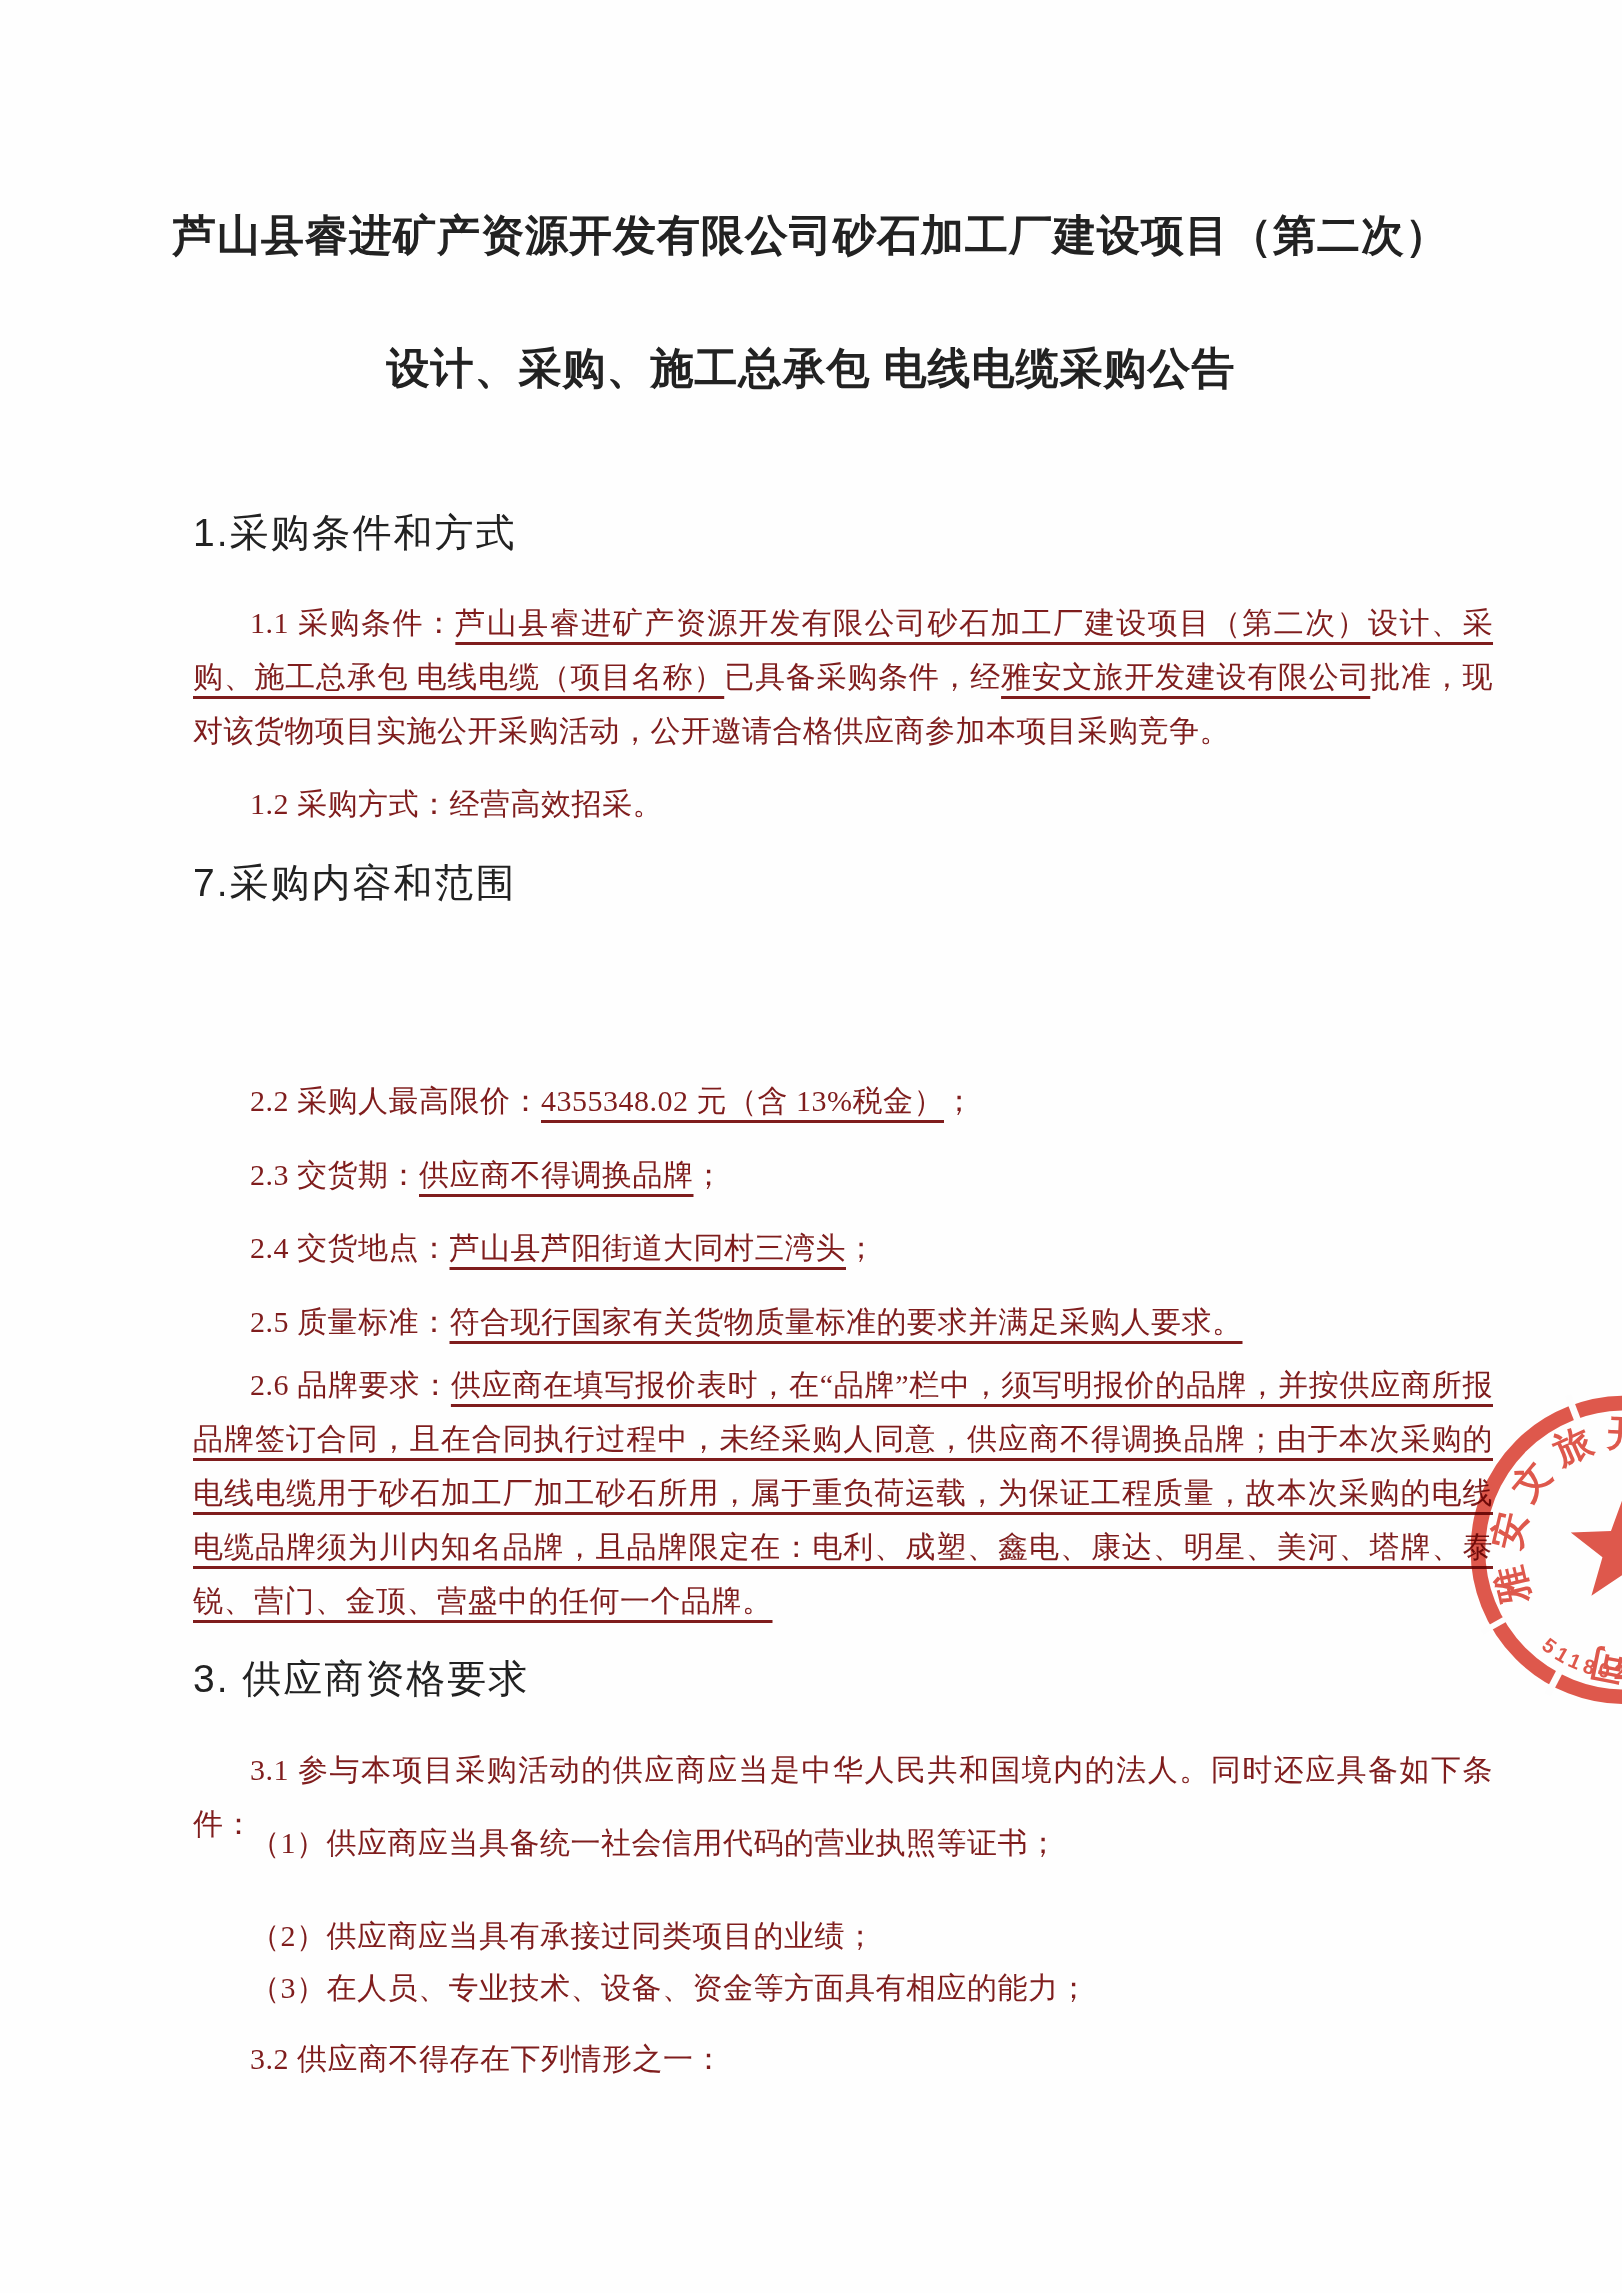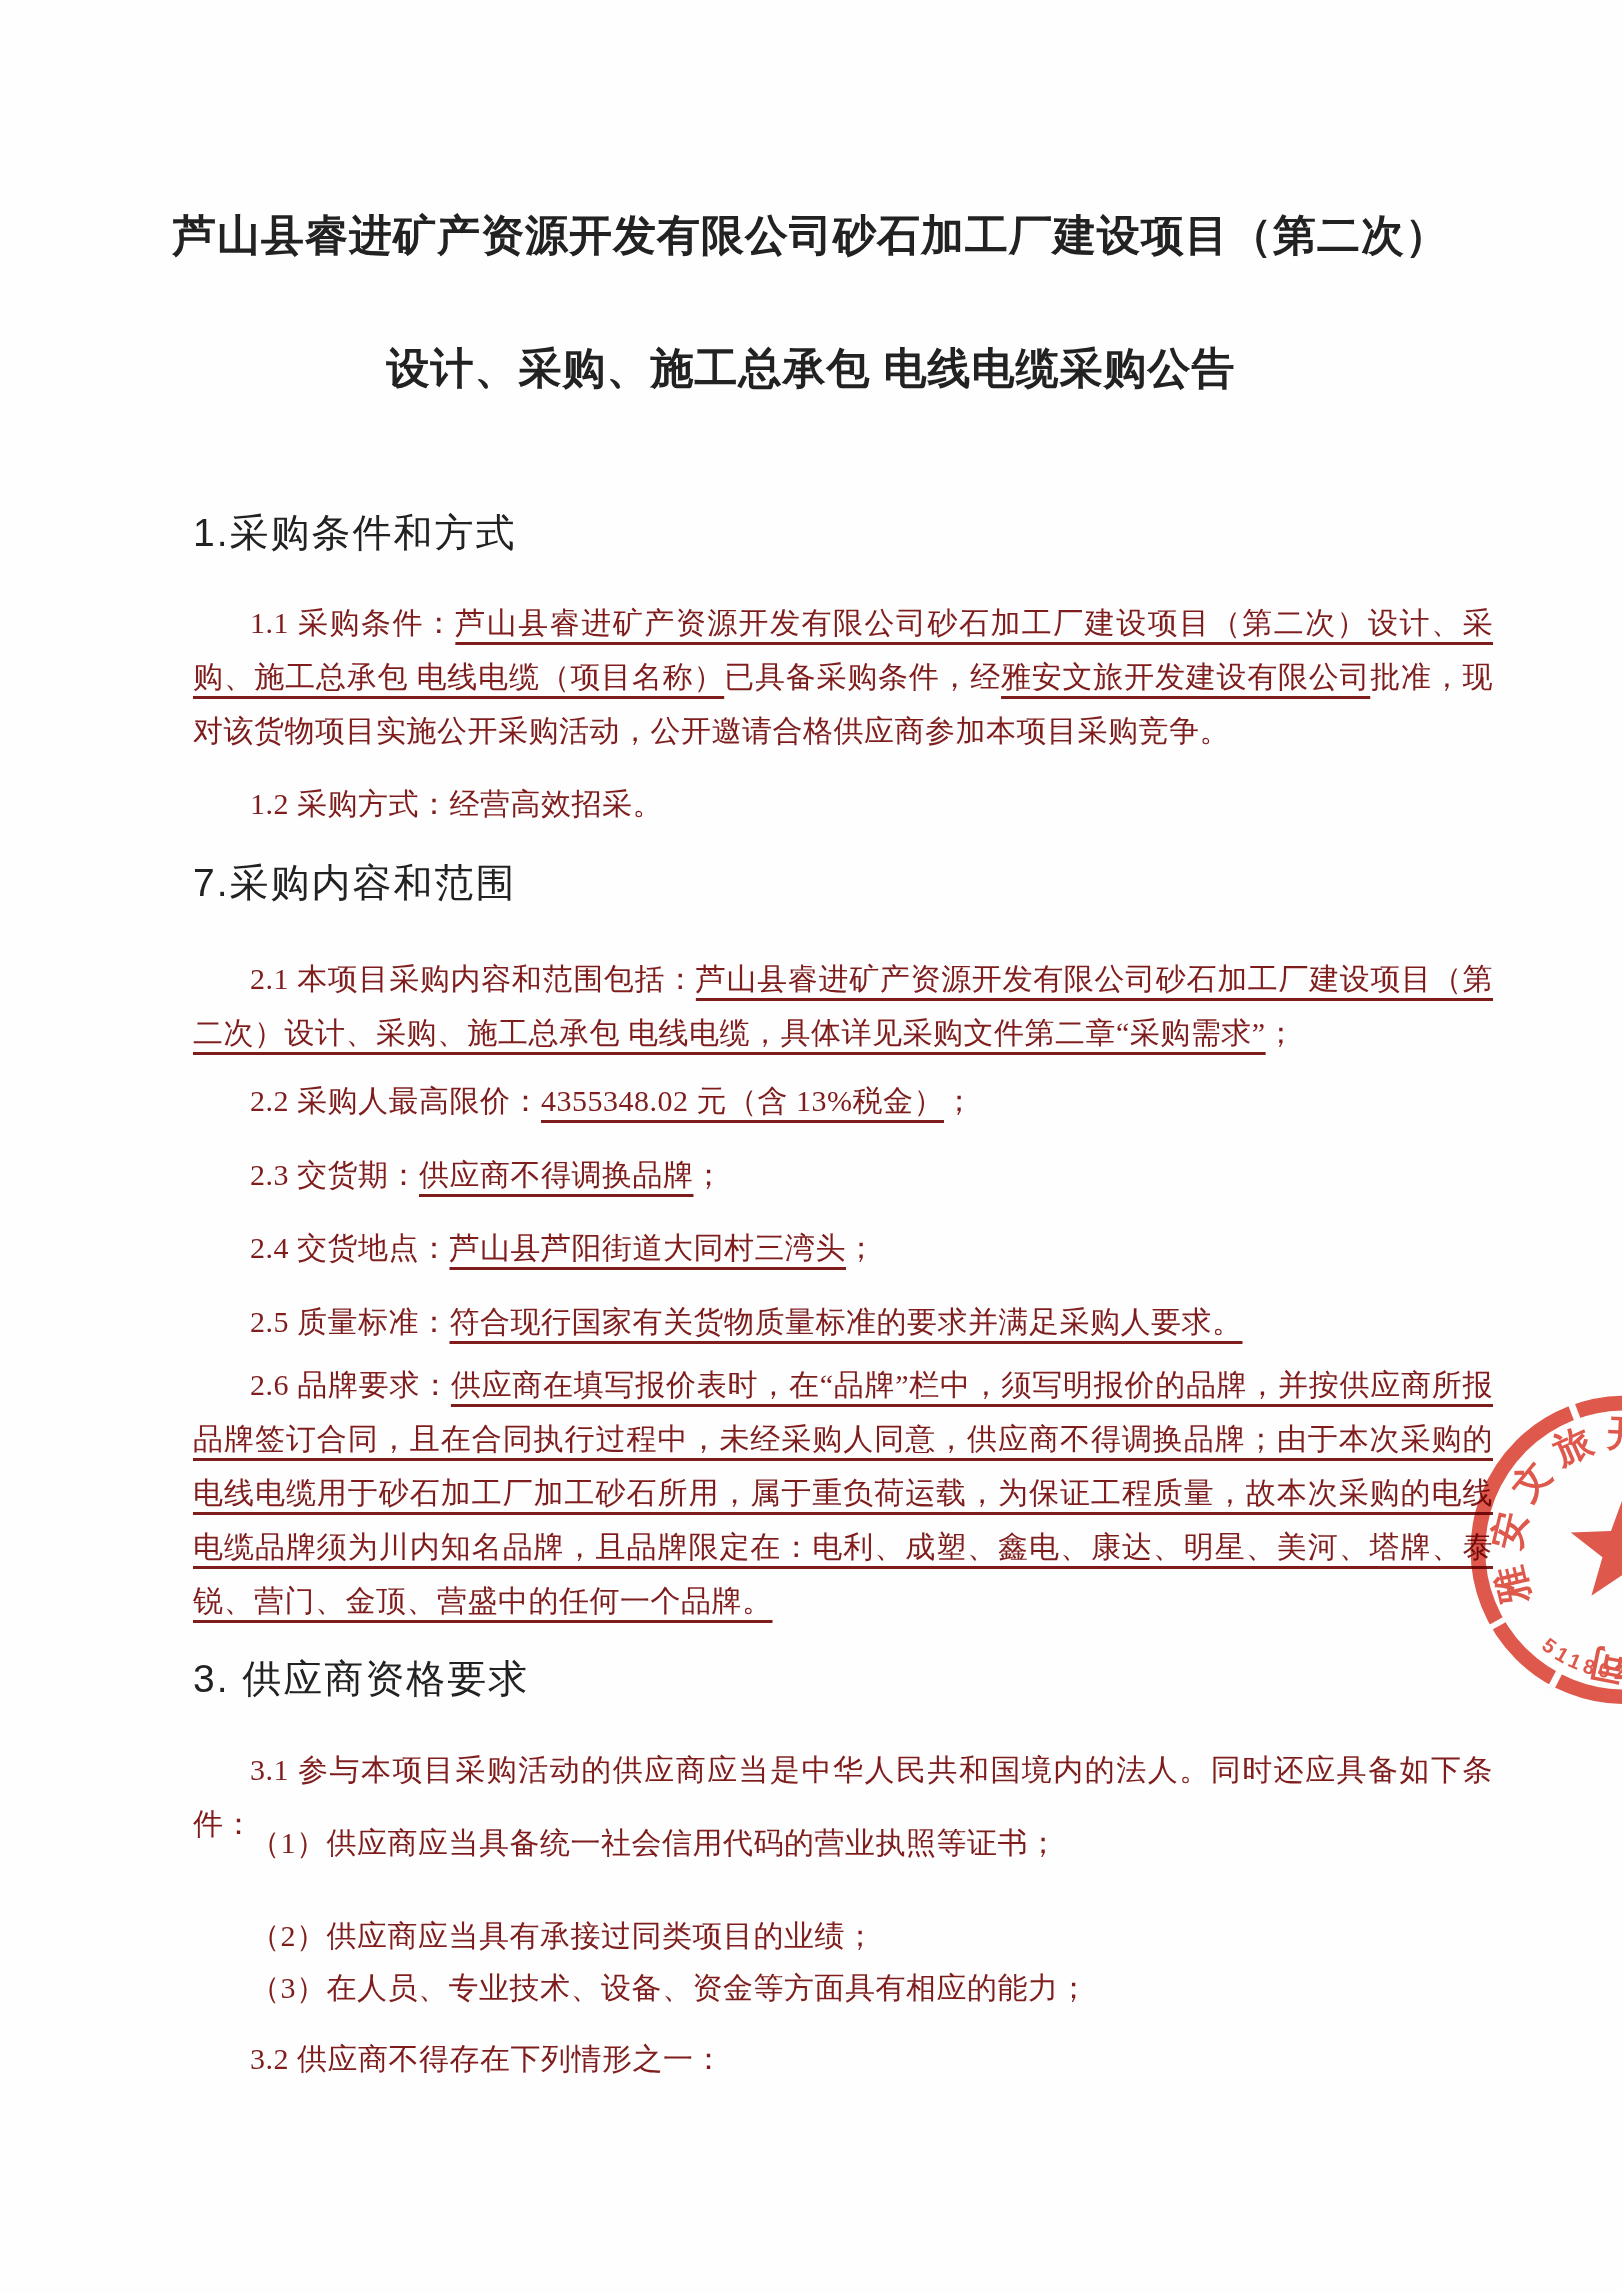--- a/index.html
+++ b/index.html
@@ -91,21 +91,20 @@
   <div class="abs doc-title" id="title2">
     <span class="t-u">设计、采购、施工总承包 电线电缆</span><span>采购公告</span>
   </div>
 
   <div class="abs sec-heading" id="h1">1.采购条件和方式</div>
   <div class="abs sec-heading" id="h2">7.采购内容和范围</div>
   <div class="abs sec-heading" id="h3">3. 供应商资格要求</div>
 
   <div class="abs p" id="p11"><span>1.1 采购条件：</span><span class="u">芦山县睿进矿产资源开发有限公司砂石加工厂建设项目（第二次）设计、采购、施工总承包 电线电缆（项目名称）</span><span>已具备采购条件，经</span><span class="u">雅安文旅开发建设有限公司</span><span>批准，现对该货物项目实施公开采购活动，公开邀请合格供应商参加本项目采购竞争。</span></div>
   <div class="abs p" id="p12"><span>1.2 采购方式：经营高效招采。</span></div>
-  <div class="abs p" id="p21"><span>2.1 本项目采购内容和范围包括：</span><span class="u">芦山县睿进矿产资源开发有限公司砂石加工厂建设项目（第二次）设计、采购、施工总承包 电线电缆，具体详见采购文件第二章“采购需求”</span><span>；</span></div>
   <div class="abs p" id="p22"><span>2.2 采购人最高限价：</span><span class="u">4355348.02 元（含 13%税金）</span><span>；</span></div>
   <div class="abs p" id="p23"><span>2.3 交货期：</span><span class="u">供应商不得调换品牌</span><span>；</span></div>
   <div class="abs p" id="p24"><span>2.4 交货地点：</span><span class="u">芦山县芦阳街道大同村三湾头</span><span>；</span></div>
   <div class="abs p" id="p25"><span>2.5 质量标准：</span><span class="u">符合现行国家有关货物质量标准的要求并满足采购人要求。</span></div>
   <div class="abs p" id="p26"><span>2.6 品牌要求：</span><span class="u">供应商在填写报价表时，在“品牌”栏中，须写明报价的品牌，并按供应商所报品牌签订合同，且在合同执行过程中，未经采购人同意，供应商不得调换品牌；由于本次采购的电线电缆用于砂石加工厂加工砂石所用，属于重负荷运载，为保证工程质量，故本次采购的电线电缆品牌须为川内知名品牌，且品牌限定在：电利、成塑、鑫电、康达、明星、美河、塔牌、泰锐、营门、金顶、营盛中的任何一个品牌。</span></div>
   <div class="abs p" id="p31"><span>3.1 参与本项目采购活动的供应商应当是中华人民共和国境内的法人。同时还应具备如下条件：</span></div>
   <div class="abs p" id="pi1"><span>（1）供应商应当具备统一社会信用代码的营业执照等证书；</span></div>
   <div class="abs p" id="pi2"><span>（2）供应商应当具有承接过同类项目的业绩；</span></div>
   <div class="abs p" id="pi3"><span>（3）在人员、专业技术、设备、资金等方面具有相应的能力；</span></div>
   <div class="abs p" id="p32"><span>3.2 供应商不得存在下列情形之一：</span></div>

